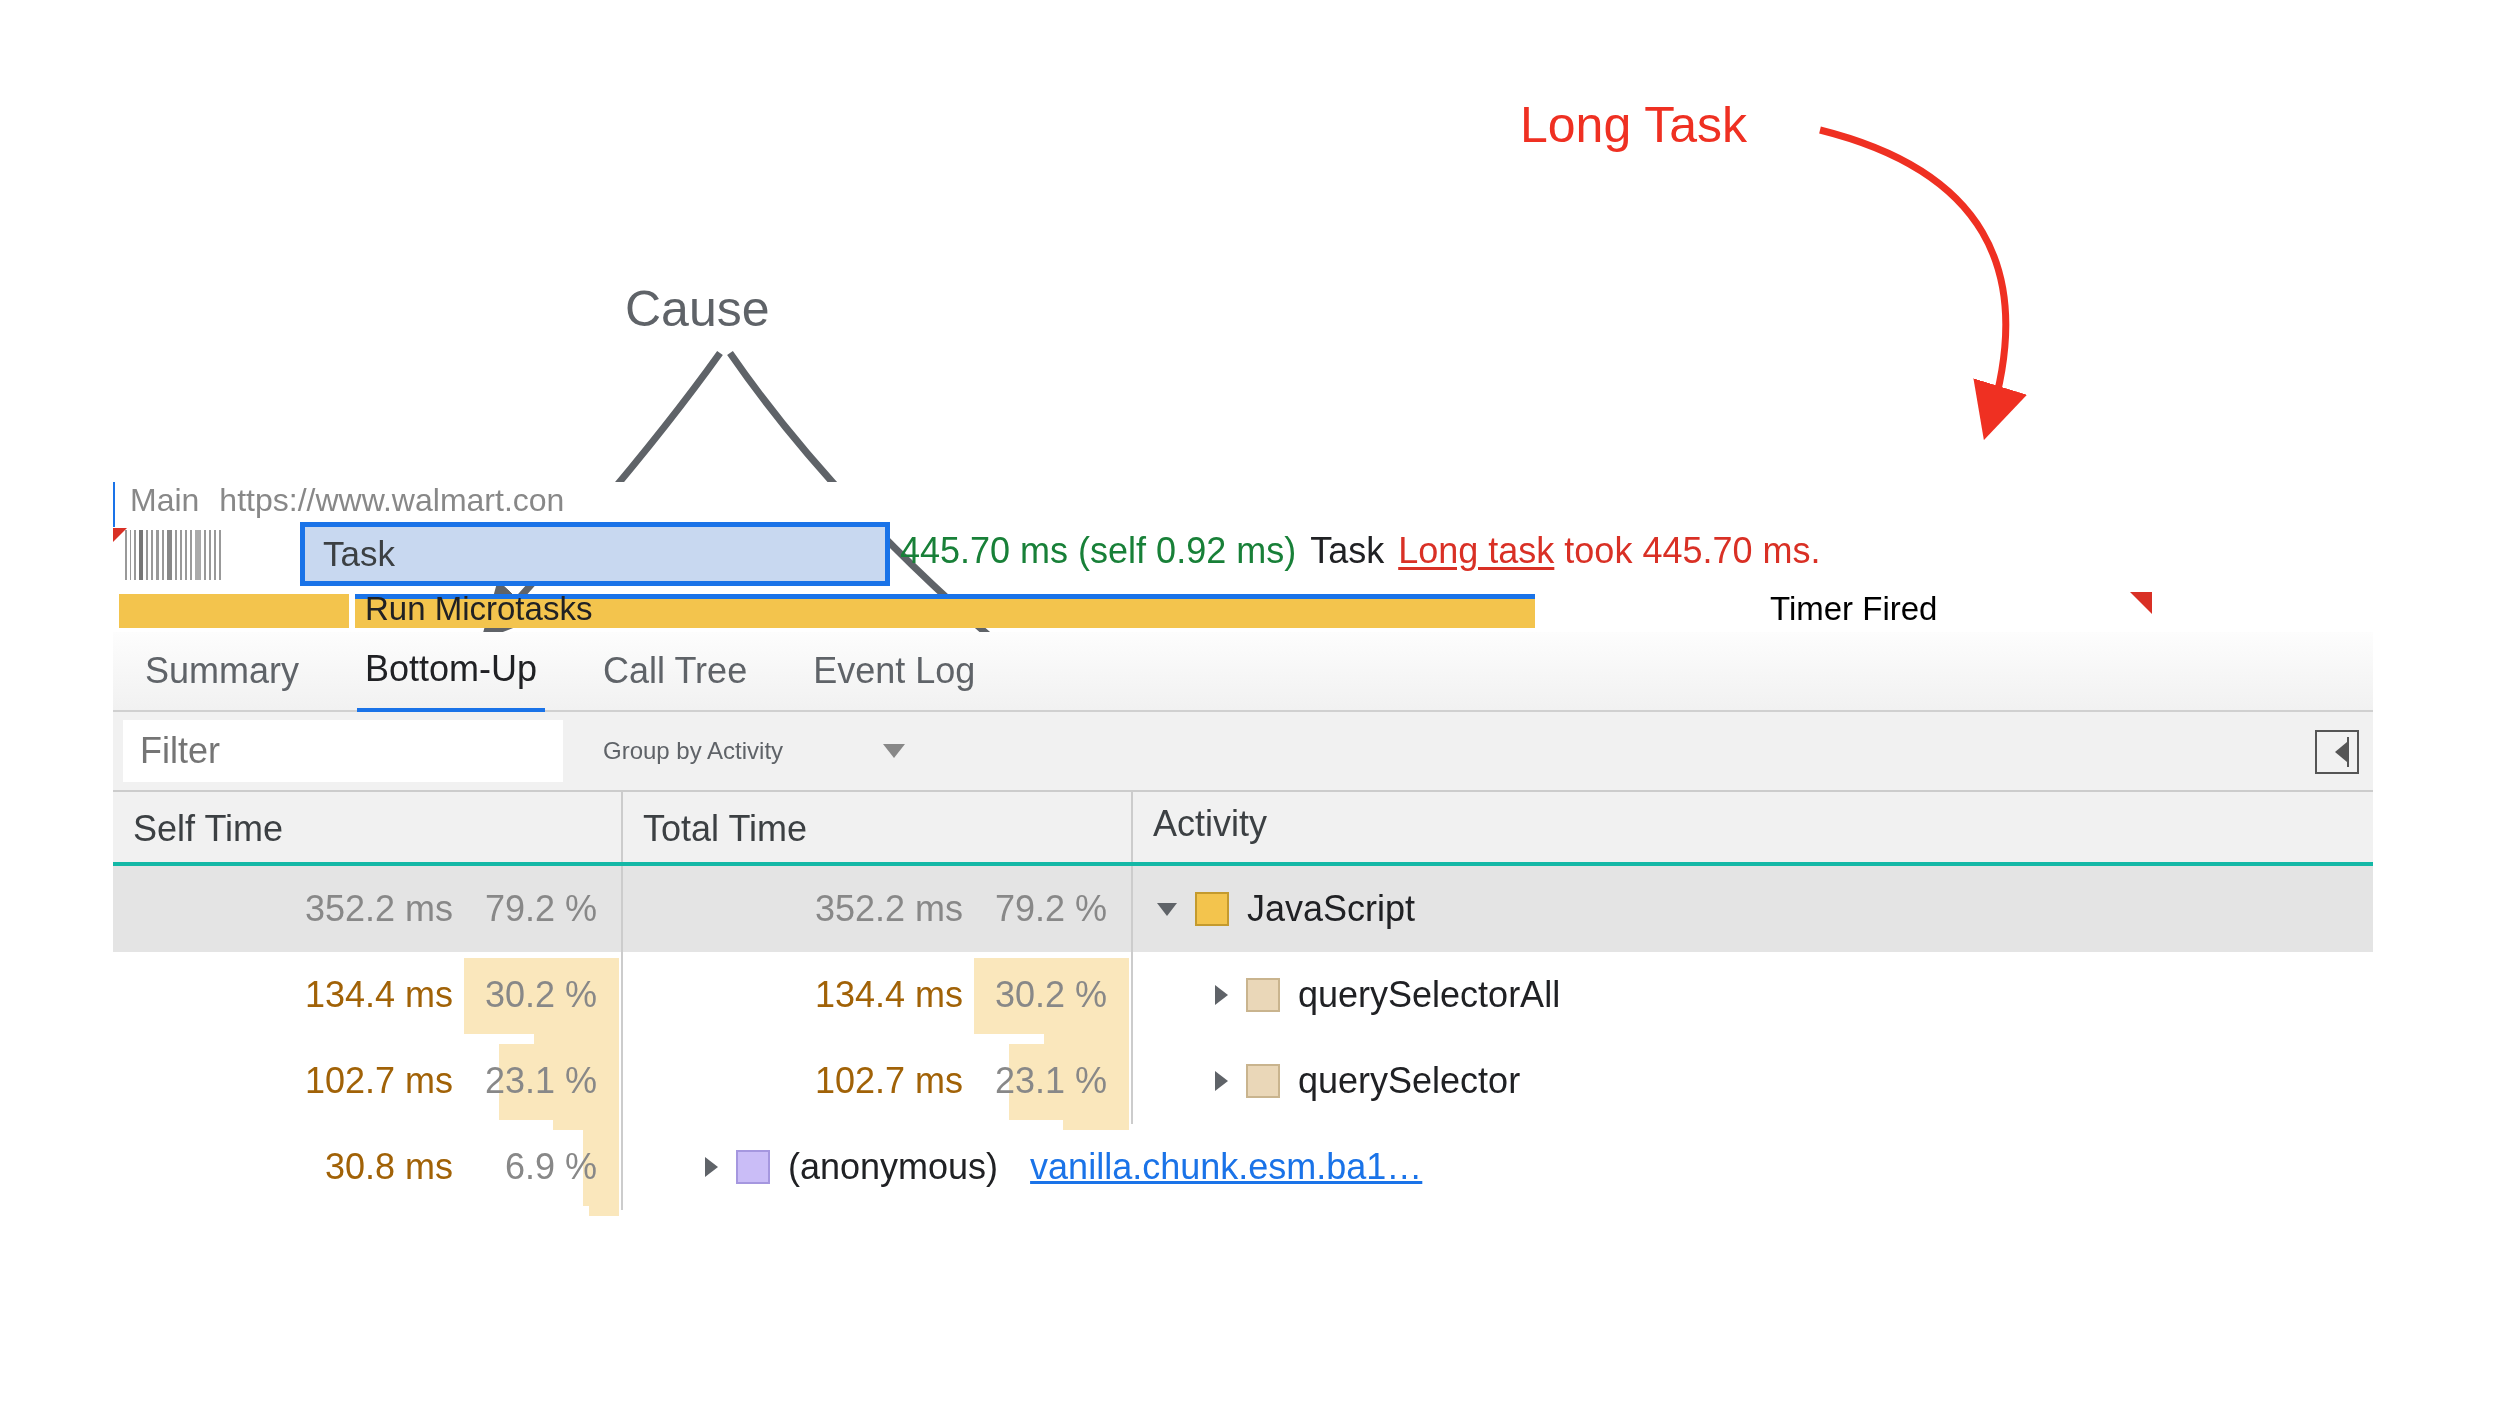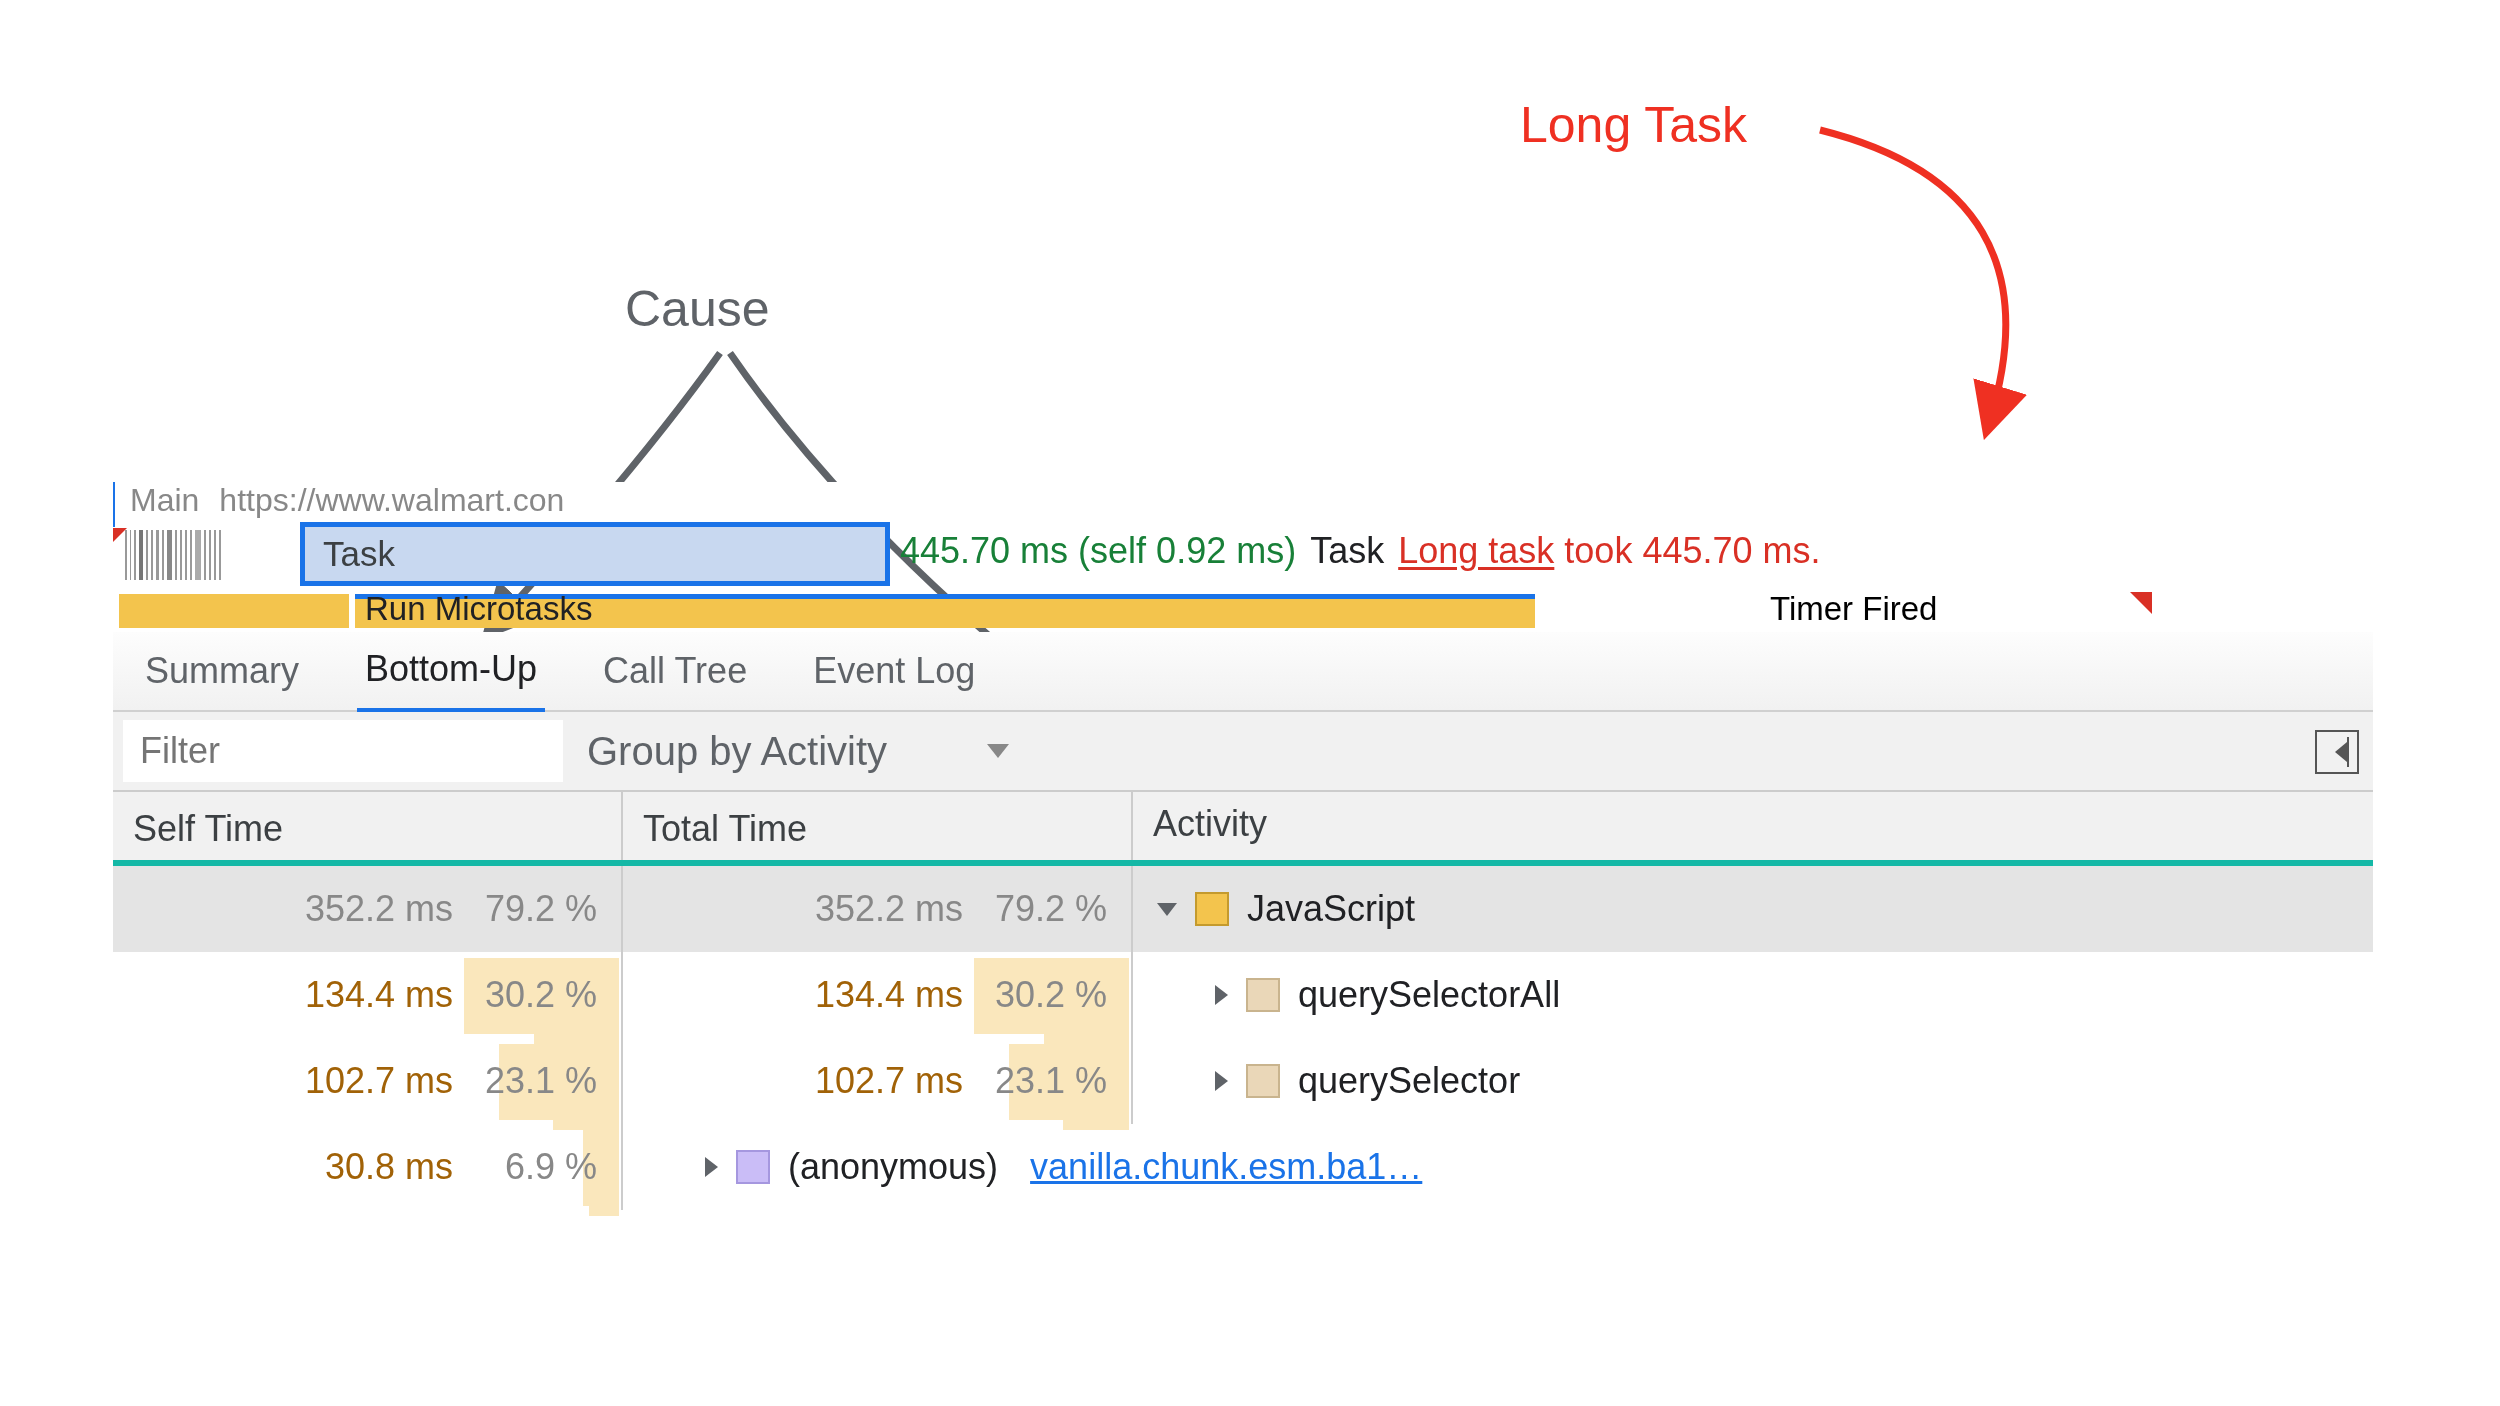--- a/index.html
+++ b/index.html
@@ -177,22 +177,22 @@
     height: 62px;
     margin-left: 10px;
     background: #fff;
     border: 1px solid #fff;
     font-size: 36px;
     padding: 6px 16px;
     color: #999;
     font-family: inherit;
   }
   .group-by {
-    margin-left: 24px;
-    font-size: 40px;
+    margin-left: 40px;
+    font-size: 24px;
     color: #5f6368;
     display: flex;
     align-items: center;
     gap: 100px;
     text-align: center;
   }
   .dropdown-triangle {
     width: 0; height: 0;
     border-left: 11px solid transparent;
     border-right: 11px solid transparent;
@@ -225,21 +225,21 @@
     right: 8px;
   }
   .table-header {
     position: absolute;
     left: 113px;
     top: 792px;
     width: 2260px;
     height: 74px;
     display: flex;
     background: #f1f1f1;
-    border-bottom: 6px solid #14b8a6;
+    border-bottom: 4px solid #14b8a6;
     font-size: 36px;
     color: #3c4043;
   }
   .col-self { width: 510px; border-right: 2px solid #ccc; padding: 16px 20px; }
   .col-total { width: 510px; border-right: 2px solid #ccc; padding: 16px 20px; }
   .col-activity { flex: 1; padding: 11px 20px; }
   .data-rows {
     position: absolute;
     left: 113px;
     top: 866px;

